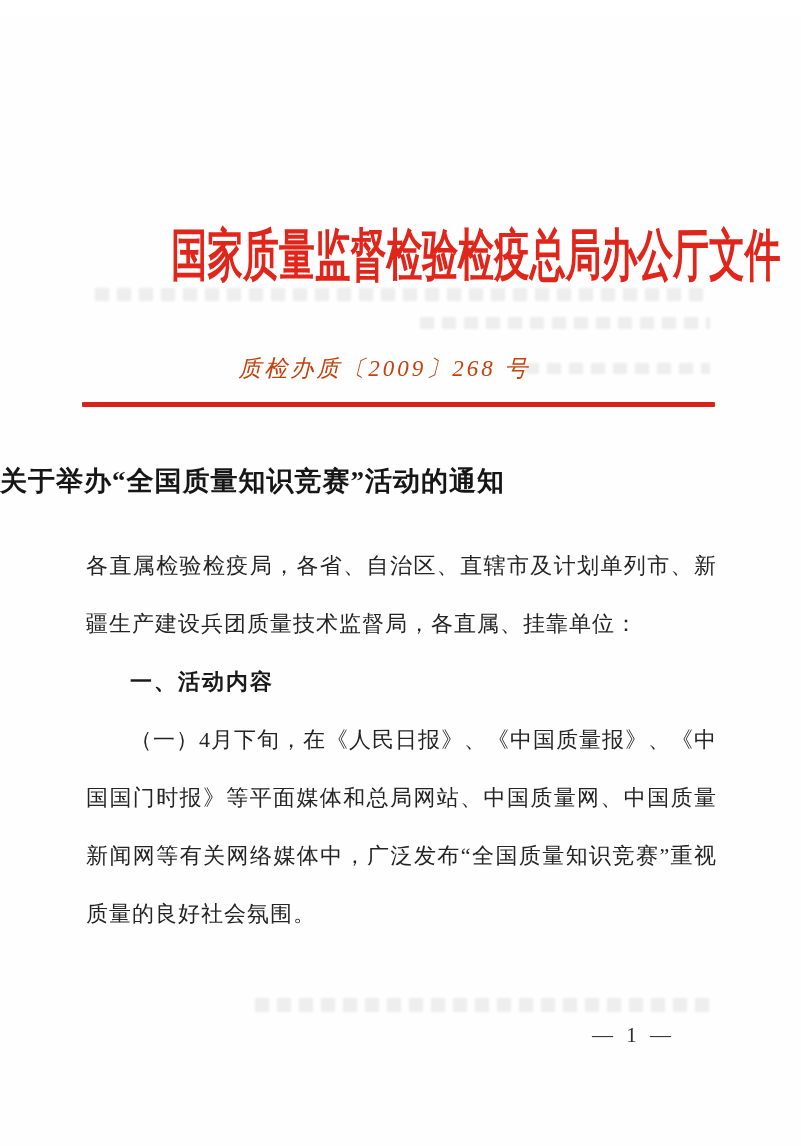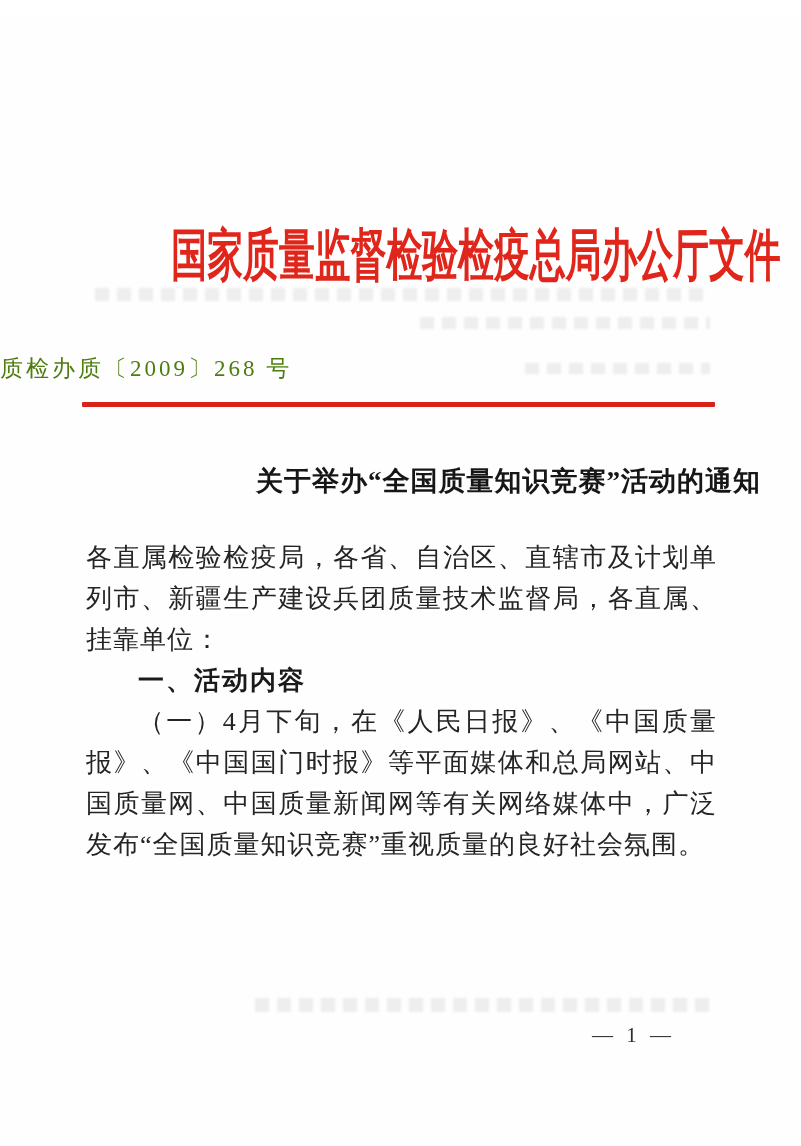--- a/index.html
+++ b/index.html
@@ -38,57 +38,59 @@
     transform-origin: 50% 50%;
     white-space: nowrap;
   }
 
   
   .doc-number {
     position: absolute;
     top: 337px;
     left: 0;
     width: 96%;
+    text-align: center;
     font-size: 23px;
     letter-spacing: 3px;
-    color: #4d7c0f;
+    color: #c2410c;
+    font-style: italic;
   }
 
   
   .red-rule {
     position: absolute;
     top: 386px;
     left: 82px;
     width: 633px;
     height: 5px;
     background: var(--rule-red, #d9231a);
     border-radius: 1px;
   }
 
   
   .notice-title {
     position: absolute;
     top: 447px;
     left: 0;
     width: 95%;
-    text-align: right;
+    text-align: left;
     font-size: 27px;
     font-weight: 700;
     letter-spacing: 1px;
     color: #161616;
   }
 
   
   .body-text {
     position: absolute;
     top: 521px;
     left: 86px;
     width: 631px;
-    font-size: 26px;
-    line-height: 41px;
+    font-size: 22px;
+    line-height: 58px;
     letter-spacing: 1px;
     text-align: justify;
     color: #242424;
   }
   .body-text p {
     margin: 0;
   }
   .indent {
     text-indent: 2em;
   }

